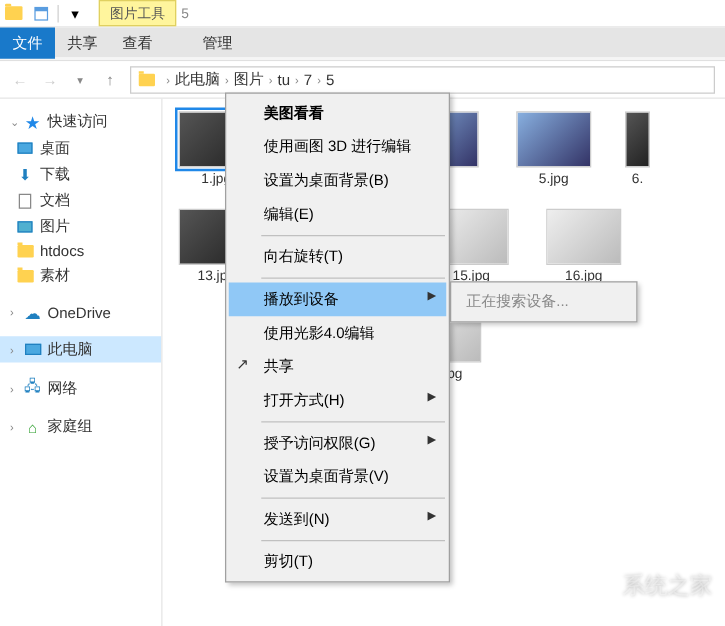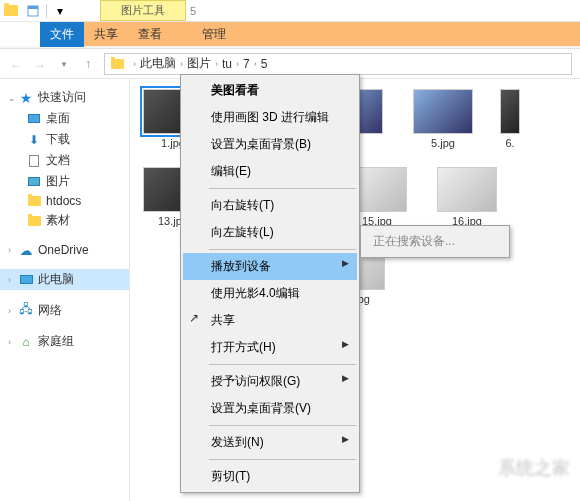--- a/index.html
+++ b/index.html
@@ -5,42 +5,42 @@
 * { margin: 0; padding: 0; box-sizing: border-box; font-family: "Microsoft YaHei", "Segoe UI", sans-serif; }
 body { width: 580px; height: 501px; background: #fff; font-size: 12px; overflow: hidden; position: relative; }
 
 .titlebar { height: 22px; background: #fff; display: flex; align-items: center; border-bottom: 1px solid #e5e5e5; }
 .qat-item { width: 22px; height: 18px; display: flex; align-items: center; justify-content: center; }
 .folder-icon-small { width: 14px; height: 11px; background: #ffd250; border-radius: 1px; position: relative; }
 .folder-icon-small::before { content: ""; position: absolute; top: -2px; left: 0; width: 5px; height: 2px; background: #ffd250; border-radius: 1px 1px 0 0; }
 .divider-v { width: 1px; height: 14px; background: #d0d0d0; margin: 0 2px; }
 .qat-label { font-size: 11px; color: #888; padding: 0 4px; }
 
-.tabbar { height: 24px; display: flex; align-items: center; background: #fdba74; margin-left: 40px; }
+.tabbar { height: 24px; display: flex; align-items: center; background: #e5e5e5; }
 .tab { padding: 4px 10px; font-size: 12px; color: #333; cursor: pointer; }
 .tab.file { background: #1979ca; color: #fff; }
 .tab.active { background: #fff; color: #1979ca; border: 1px solid #ccc; border-bottom: none; }
-.tab-ctx { background: #fff59d; padding: 2px 20px; font-size: 11px; color: #555; margin-left: 29px; border: 1px solid #e0d060; }
+.tab-ctx { background: #fff59d; padding: 2px 8px; font-size: 11px; color: #555; margin-left: 8px; border: 1px solid #e0d060; }
 
 .ribbon-edge { height: 3px; background: #f5f5f5; border-bottom: 1px solid #e0e0e0; }
 
 .addrbar { height: 30px; display: flex; align-items: center; padding: 0 4px; background: #fff; border-bottom: 1px solid #e5e5e5; }
 .nav-btn { width: 24px; height: 24px; display: flex; align-items: center; justify-content: center; color: #888; }
 .nav-btn.disabled { color: #ccc; }
 .addr-box { flex: 1; height: 22px; border: 1px solid #ccc; display: flex; align-items: center; padding: 0 4px; margin: 0 4px; }
 .addr-seg { display: flex; align-items: center; font-size: 12px; color: #333; }
 .addr-sep { margin: 0 4px; color: #888; font-size: 9px; }
 
 .body { display: flex; height: calc(100% - 79px); }
 .tree { width: 130px; border-right: 1px solid #e5e5e5; padding: 8px 0; overflow: hidden; }
 .tree-item { display: flex; align-items: center; padding: 2px 4px 2px 8px; font-size: 12px; color: #333; cursor: pointer; white-space: nowrap; }
 .tree-item.selected { background: #cce8ff; }
 .tree-chev { width: 10px; color: #888; font-size: 9px; }
 .tree-icon { width: 16px; height: 14px; margin-right: 4px; display: flex; align-items: center; justify-content: center; }
-.tree-item.sub { padding-left: 26px; }
+.tree-item.sub { padding-left: 12px; }
 .tree-spacer { height: 10px; }
 .star-icon { color: #2088e8; font-size: 14px; }
 .desktop-icon { width: 12px; height: 9px; background: #4aa8e0; border: 1px solid #2080c0; }
 .dl-icon { color: #2080c0; font-size: 12px; }
 .doc-icon { width: 10px; height: 12px; background: #fff; border: 1px solid #888; }
 .fold-icon { width: 13px; height: 10px; background: #ffd250; border-radius: 1px; position: relative; }
 .fold-icon::before { content: ""; position: absolute; top: -2px; left: 0; width: 4px; height: 2px; background: #ffd250; }
 .cloud-icon { color: #2080c0; font-size: 13px; }
 .pc-icon { width: 13px; height: 9px; background: #4aa8e0; border: 1px solid #2080c0; }
 .net-icon { color: #2080c0; font-size: 12px; }
@@ -247,21 +247,20 @@
   </div>
 </div>
 
 <div class="ctxmenu main">
   <div class="ctx-item" style="font-weight:bold">美图看看</div>
   <div class="ctx-item">使用画图 3D 进行编辑</div>
   <div class="ctx-item">设置为桌面背景(B)</div>
   <div class="ctx-item">编辑(E)</div>
   <div class="ctx-sep"></div>
   <div class="ctx-item">向右旋转(T)</div>
-  <div class="ctx-item">向左旋转(L)</div>
   <div class="ctx-sep"></div>
   <div class="ctx-item highlight"><span>播放到设备</span><span class="arrow">▶</span></div>
   <div class="ctx-item">使用光影4.0编辑</div>
   <div class="ctx-item"><span class="share-icon">↗</span><span>共享</span></div>
   <div class="ctx-item"><span>打开方式(H)</span><span class="arrow">▶</span></div>
   <div class="ctx-sep"></div>
   <div class="ctx-item"><span>授予访问权限(G)</span><span class="arrow">▶</span></div>
   <div class="ctx-item">设置为桌面背景(V)</div>
   <div class="ctx-sep"></div>
   <div class="ctx-item"><span>发送到(N)</span><span class="arrow">▶</span></div>

